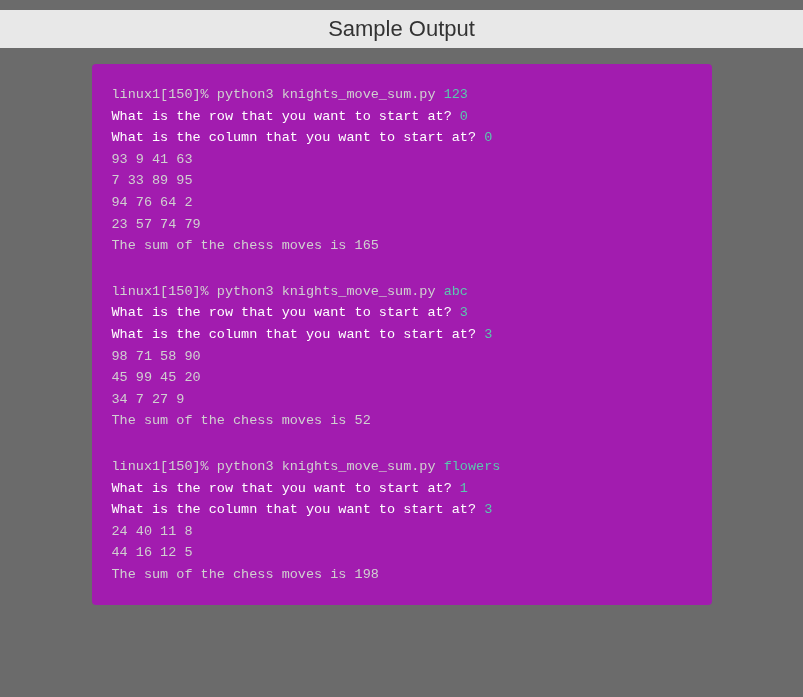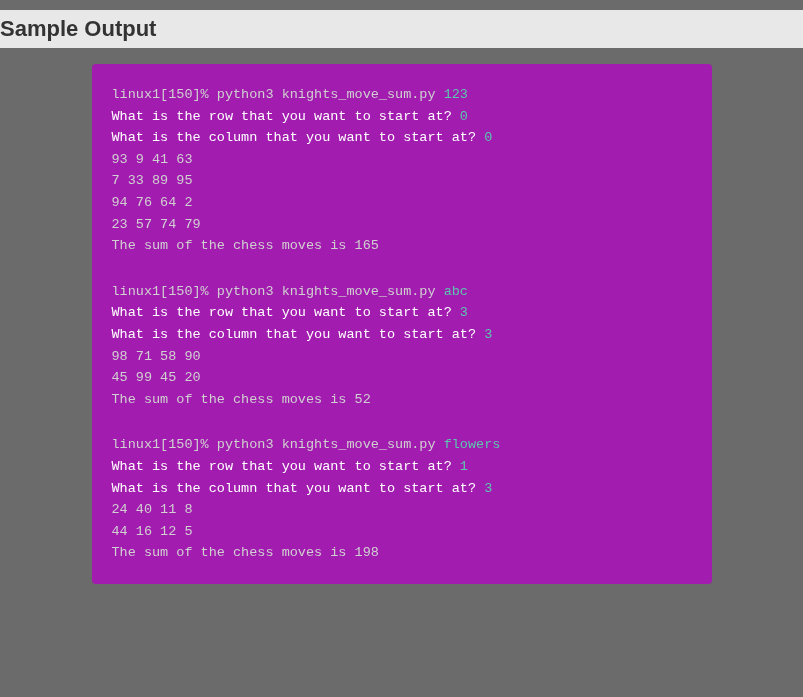--- a/index.html
+++ b/index.html
@@ -15,24 +15,25 @@
       min-height: 697px;
       display: flex;
       flex-direction: column;
       align-items: center;
       padding-top: 10px;
     }
 
     .page-title {
       color: #333;
       font-size: 22px;
-      font-weight: bold;
+      font-weight: normal;
       margin-bottom: 16px;
       background-color: #e8e8e8;
       width: 100%;
+      text-align: center;
       padding: 6px 0;
     }
 
     .terminal-container {
       background-color: #a21caf;
       width: 620px;
       padding: 20px 20px;
       border-radius: 4px;
       font-family: 'Courier New', Courier, monospace;
       font-size: 13.5px;
@@ -91,20 +92,21 @@
       <div class="data-line">94 76 64 2</div>
       <div class="data-line">23 57 74 79</div>
       <div class="result-line">The sum of the chess moves is 165</div>
     </div>
     <div class="terminal-block">
       <div class="cmd-line"><span class="prompt">linux1[150]% python3 knights_move_sum.py </span><span class="cmd-arg">abc</span></div>
       <div><span class="input-label">What is the row that you want to start at? </span><span class="input-value">3</span></div>
       <div><span class="input-label">What is the column that you want to start at? </span><span class="input-value">3</span></div>
       <div class="data-line">98 71 58 90</div>
       <div class="data-line">45 99 45 20</div>
+      <div class="data-line">34 7 27 9</div>
       <div class="result-line">The sum of the chess moves is 52</div>
     </div>
     <div class="terminal-block">
       <div class="cmd-line"><span class="prompt">linux1[150]% python3 knights_move_sum.py </span><span class="cmd-arg">flowers</span></div>
       <div><span class="input-label">What is the row that you want to start at? </span><span class="input-value">1</span></div>
       <div><span class="input-label">What is the column that you want to start at? </span><span class="input-value">3</span></div>
       <div class="data-line">24 40 11 8</div>
       <div class="data-line">44 16 12 5</div>
       <div class="result-line">The sum of the chess moves is 198</div>
     </div>

